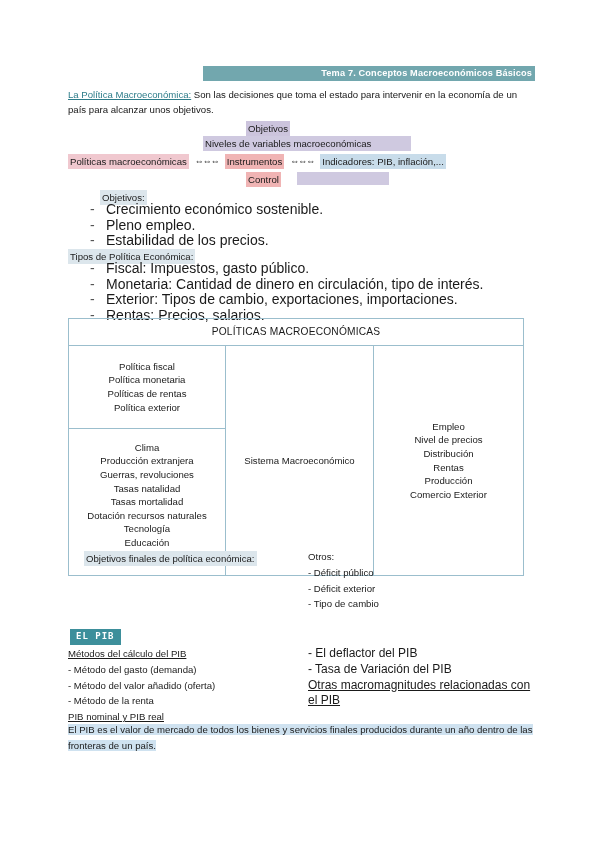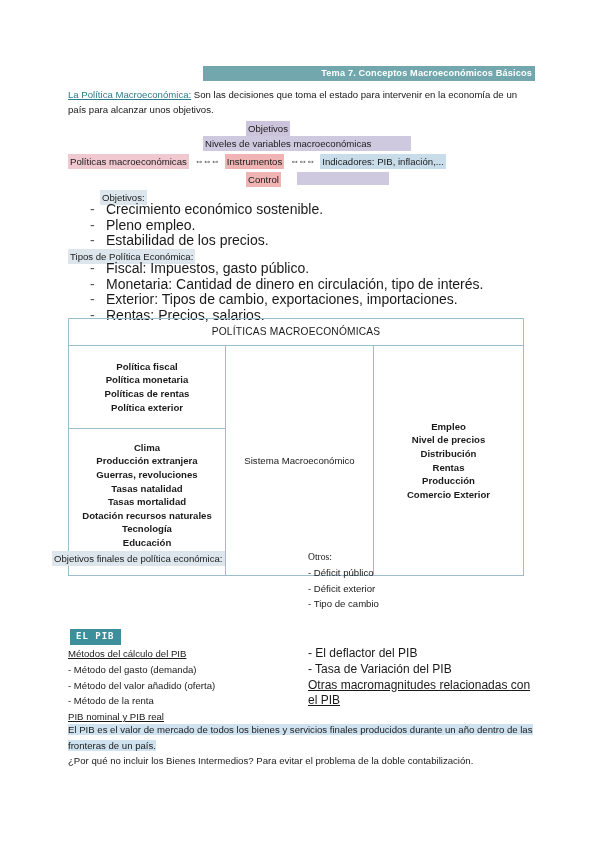--- a/index.html
+++ b/index.html
@@ -163,35 +163,34 @@
     line-height: 13.6px;
   }
   .macro-table .th-row td {
     height: 20px;
     font-size: 10.2px;
     letter-spacing: 0.2px;
   }
   .col-a { width: 157px; }
   .col-b { width: 148px; }
   .col-c { width: 150px; }
-  .cell-lines { white-space: nowrap; font-weight: bold; }
+  .cell-lines { white-space: nowrap; }
   .cell-lines span { display: block; }
 
   
   .lower-left-label {
     position: absolute;
-    left: 52px;
+    left: 84px;
     top: 551px;
   }
   .lower-right-label {
     position: absolute;
     left: 308px;
     top: 551px;
     font-size: 9.6px;
-    font-family: Liberation Serif, serif;
   }
   ul.dash.lower-left {
     left: 68px;
     top: 565px;
   }
   .plain-list {
     position: absolute;
     left: 308px;
     top: 565px;
     font-size: 9.6px;
@@ -372,15 +371,14 @@
 
   <div class="pib-right">
     <div>- El deflactor del PIB</div>
     <div>- Tasa de Variación del PIB</div>
     <div class="u wrap">Otras macromagnitudes relacionadas con el PIB</div>
   </div>
 
   <div class="pib-def">
     <span class="hlspan">El PIB es el valor de mercado de todos los bienes y servicios finales producidos durante un año dentro de las fronteras de un país.</span>
   </div>
-  <div class="pib-q">¿Por qué no incluir los Bienes Intermedios? Para evitar el problema de la doble contabilización.</div>
 
 </div>
 
 </body></html>

